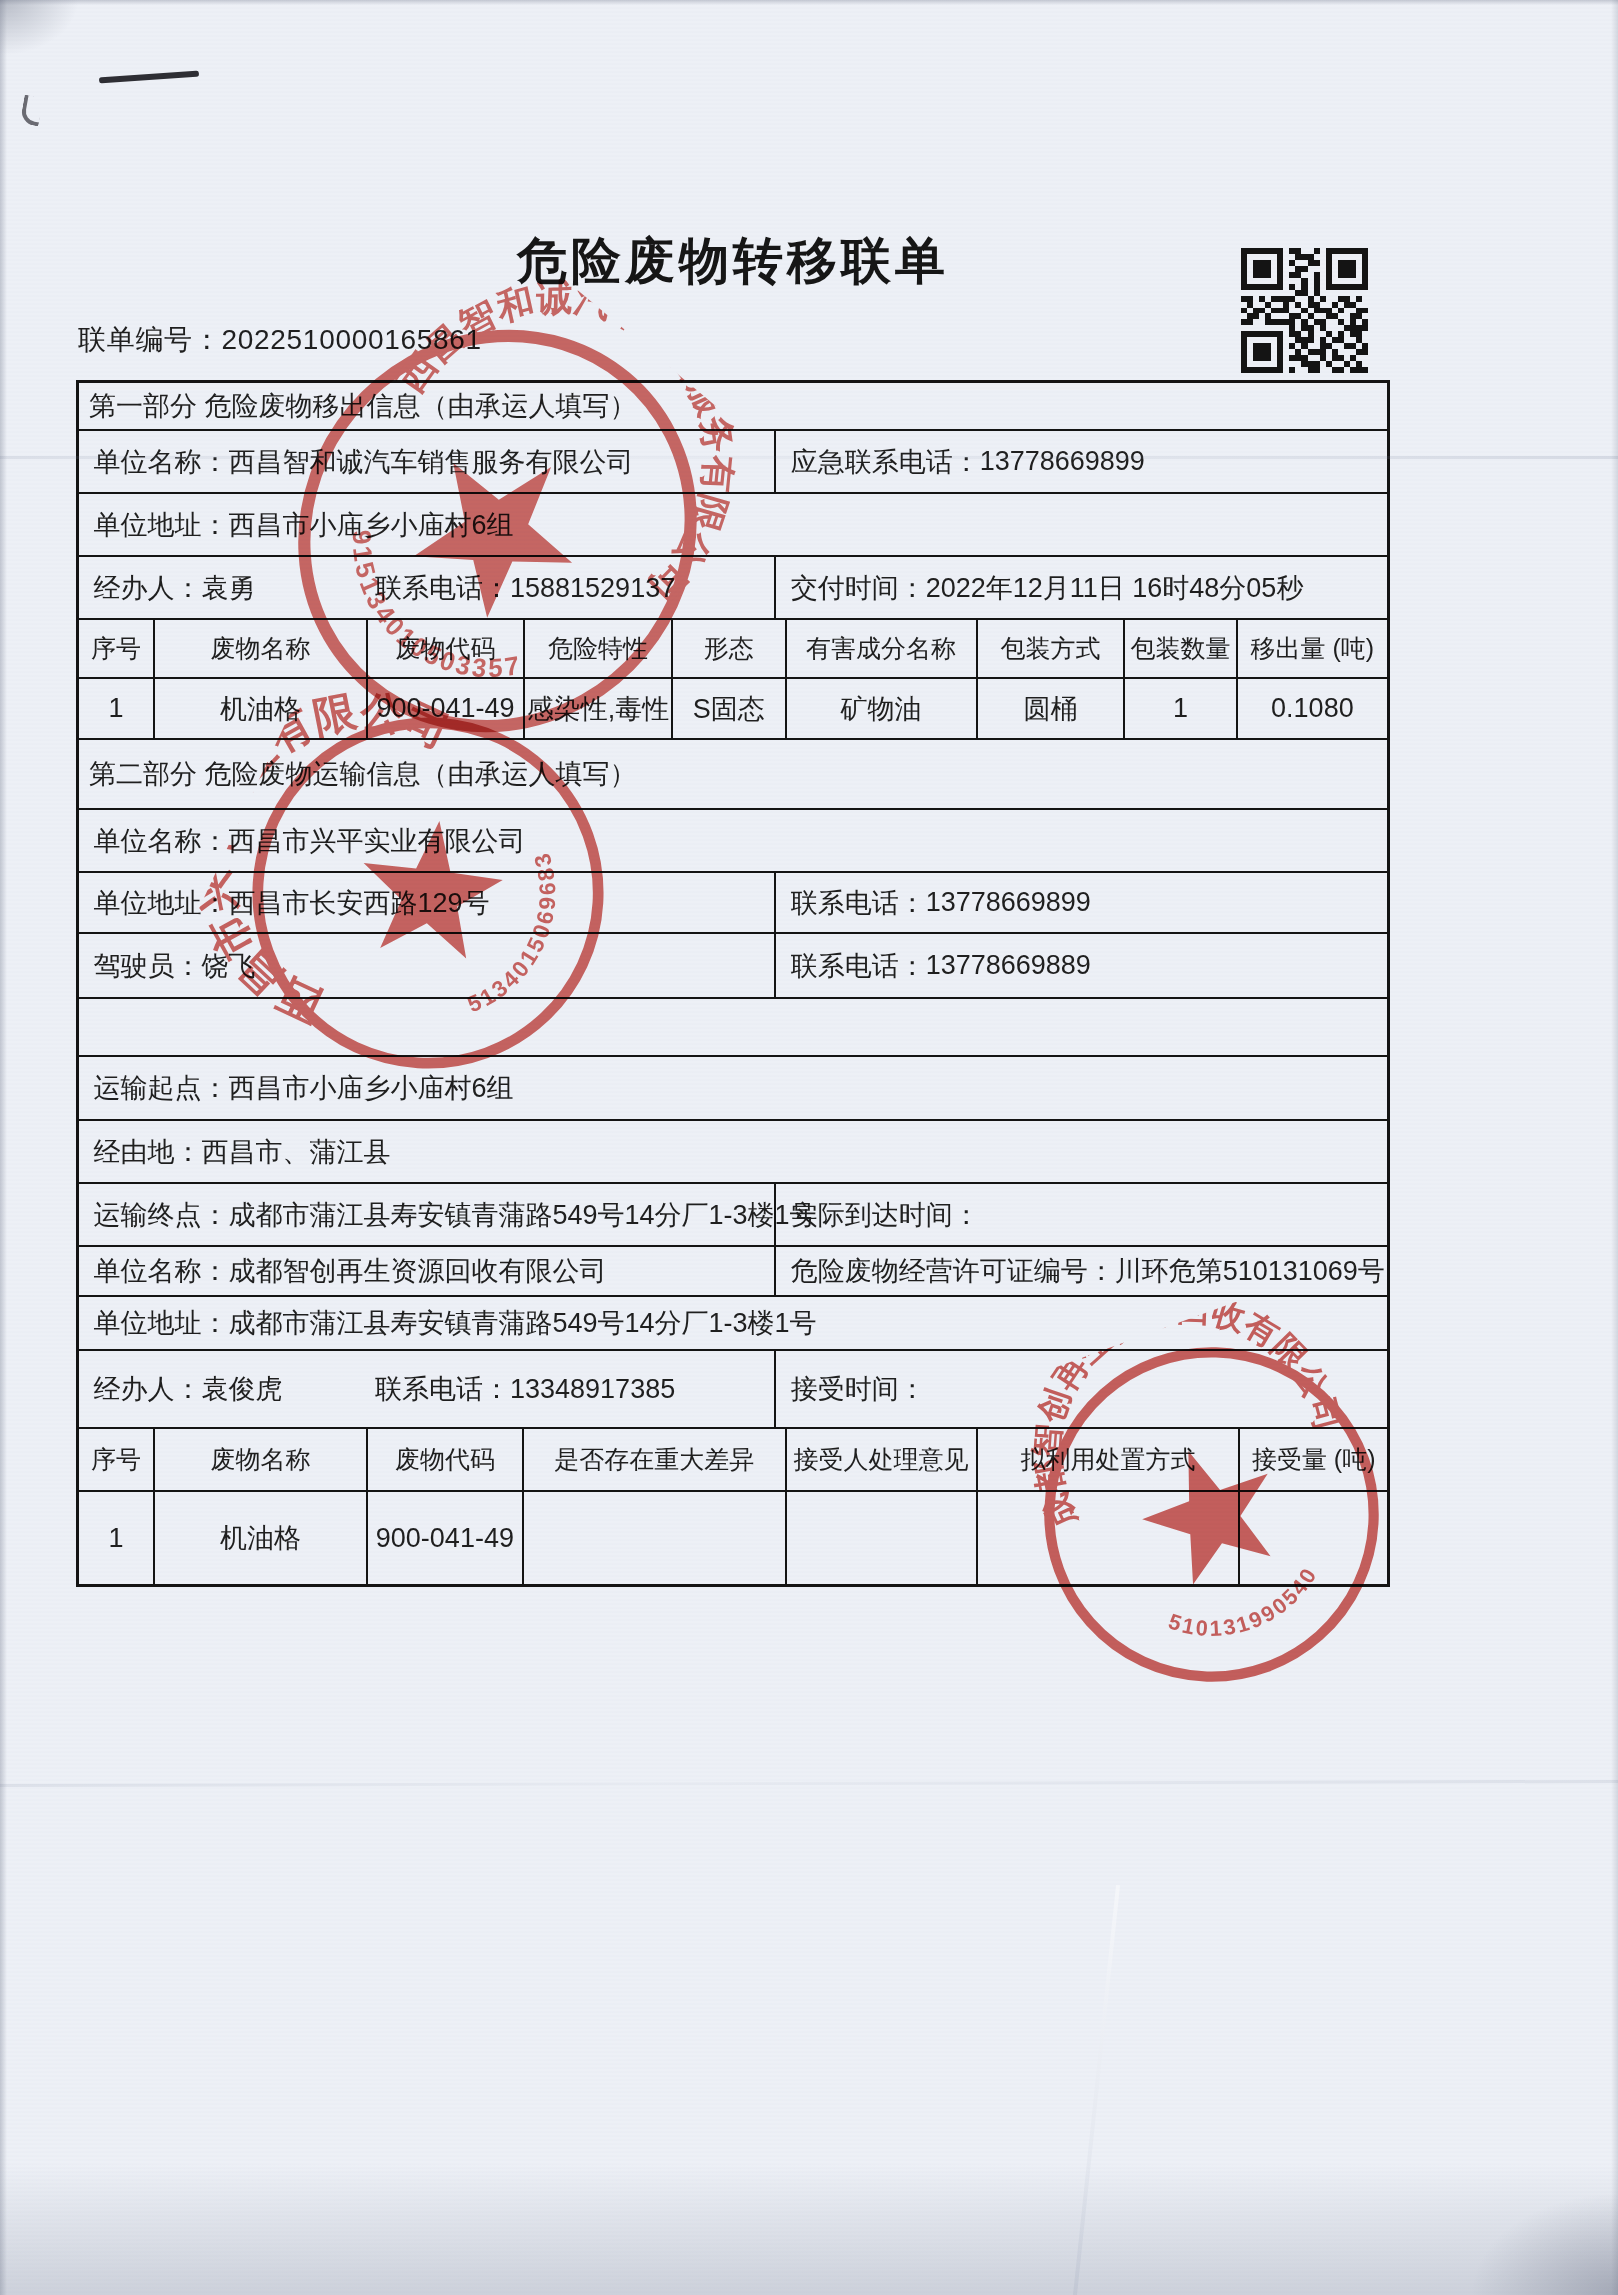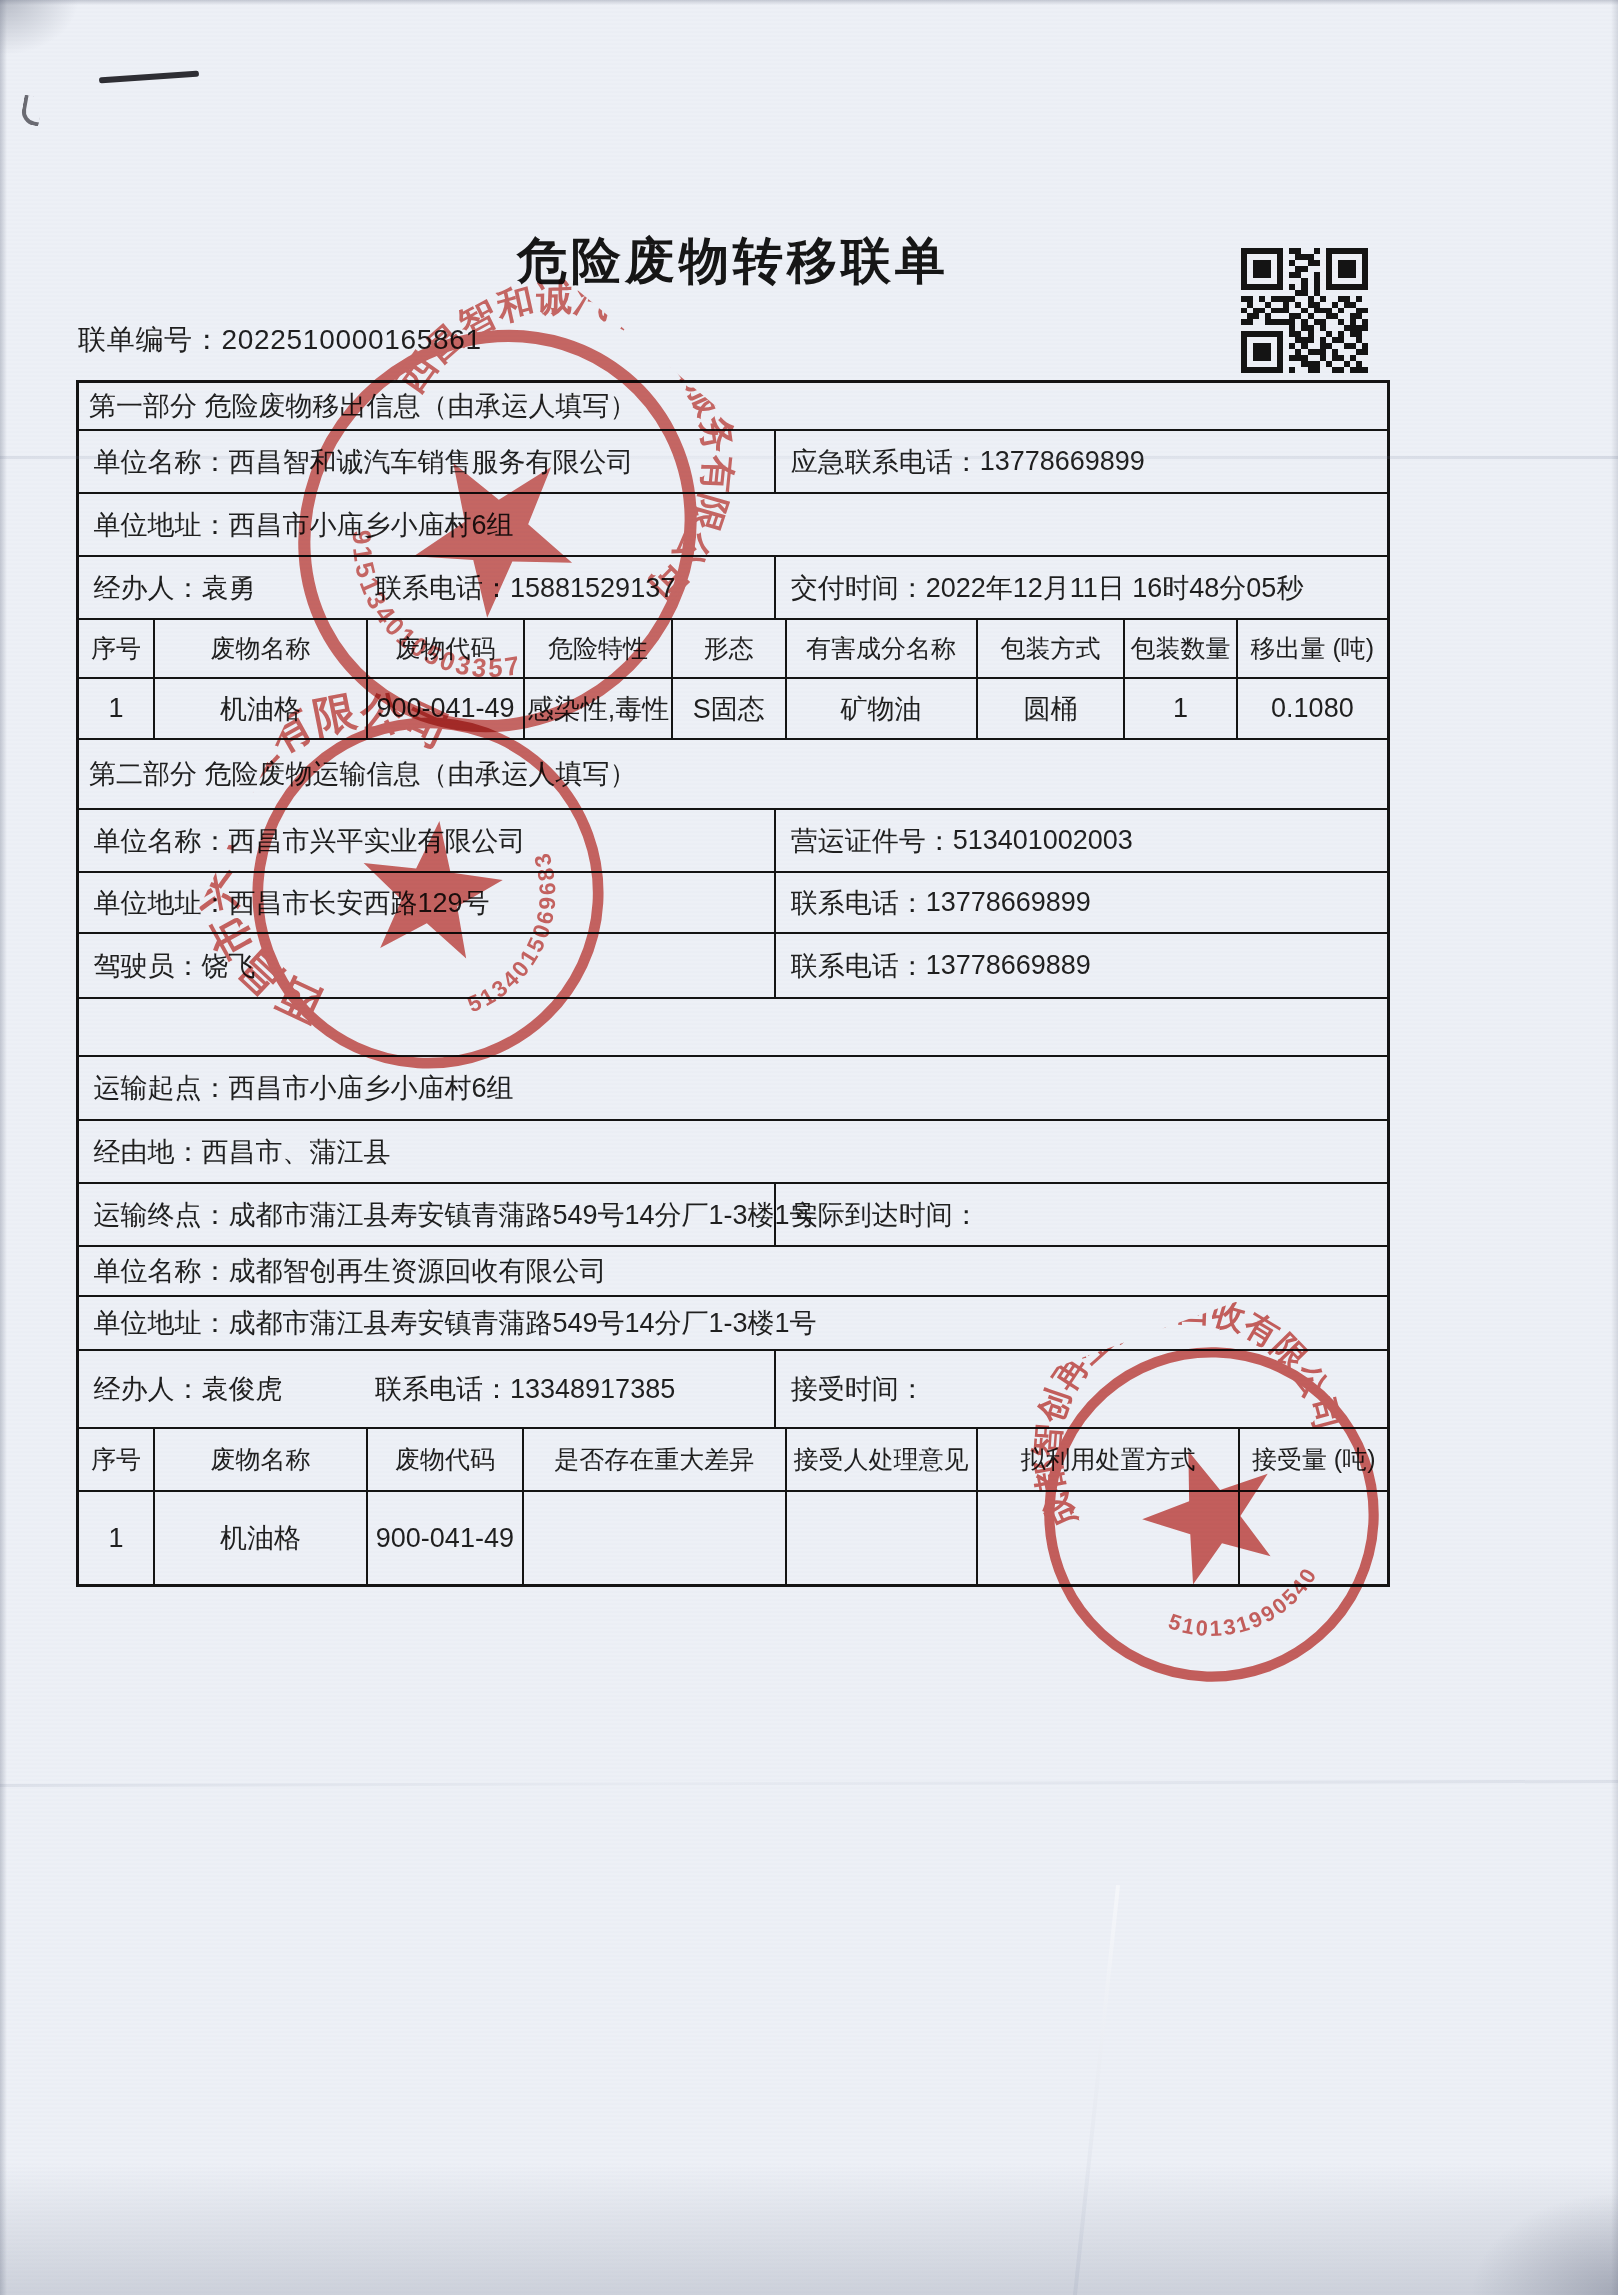--- a/index.html
+++ b/index.html
@@ -372,24 +372,20 @@
 
     <div class="row h87">
       <div class="cell full sec">第二部分 危险废物运输信息（由承运人填写）</div>
     </div>
 
     <div class="row h95">
       <div class="cell L">
         <span>单位名称：</span>
           <span>西昌市兴平实业有限公司</span>
       </div>
-      <div class="cell R">
-        <span>营运证件号：</span>
-          <span>513401002003</span>
-      </div>
     </div>
 
     <div class="row h92">
       <div class="cell L">
         <span>单位地址：</span>
           <span>西昌市长安西路129号</span>
       </div>
       <div class="cell R">
         <span>联系电话：</span>
           <span>13778669899</span>
@@ -433,20 +429,24 @@
         <span>实际到达时间：</span>
           <span></span>
       </div>
     </div>
 
 
     <div class="row h76">
       <div class="cell L">
         <span>单位名称：</span>
           <span>成都智创再生资源回收有限公司</span>
+      </div>
+      <div class="cell R">
+        <span>危险废物经营许可证编号：</span>
+          <span>川环危第510131069号</span>
       </div>
     </div>
 
     <div class="row h82">
       <div class="cell full">
         <span>单位地址：</span>
           <span>成都市蒲江县寿安镇青蒲路549号14分厂1-3楼1号</span>
       </div>
     </div>
 

